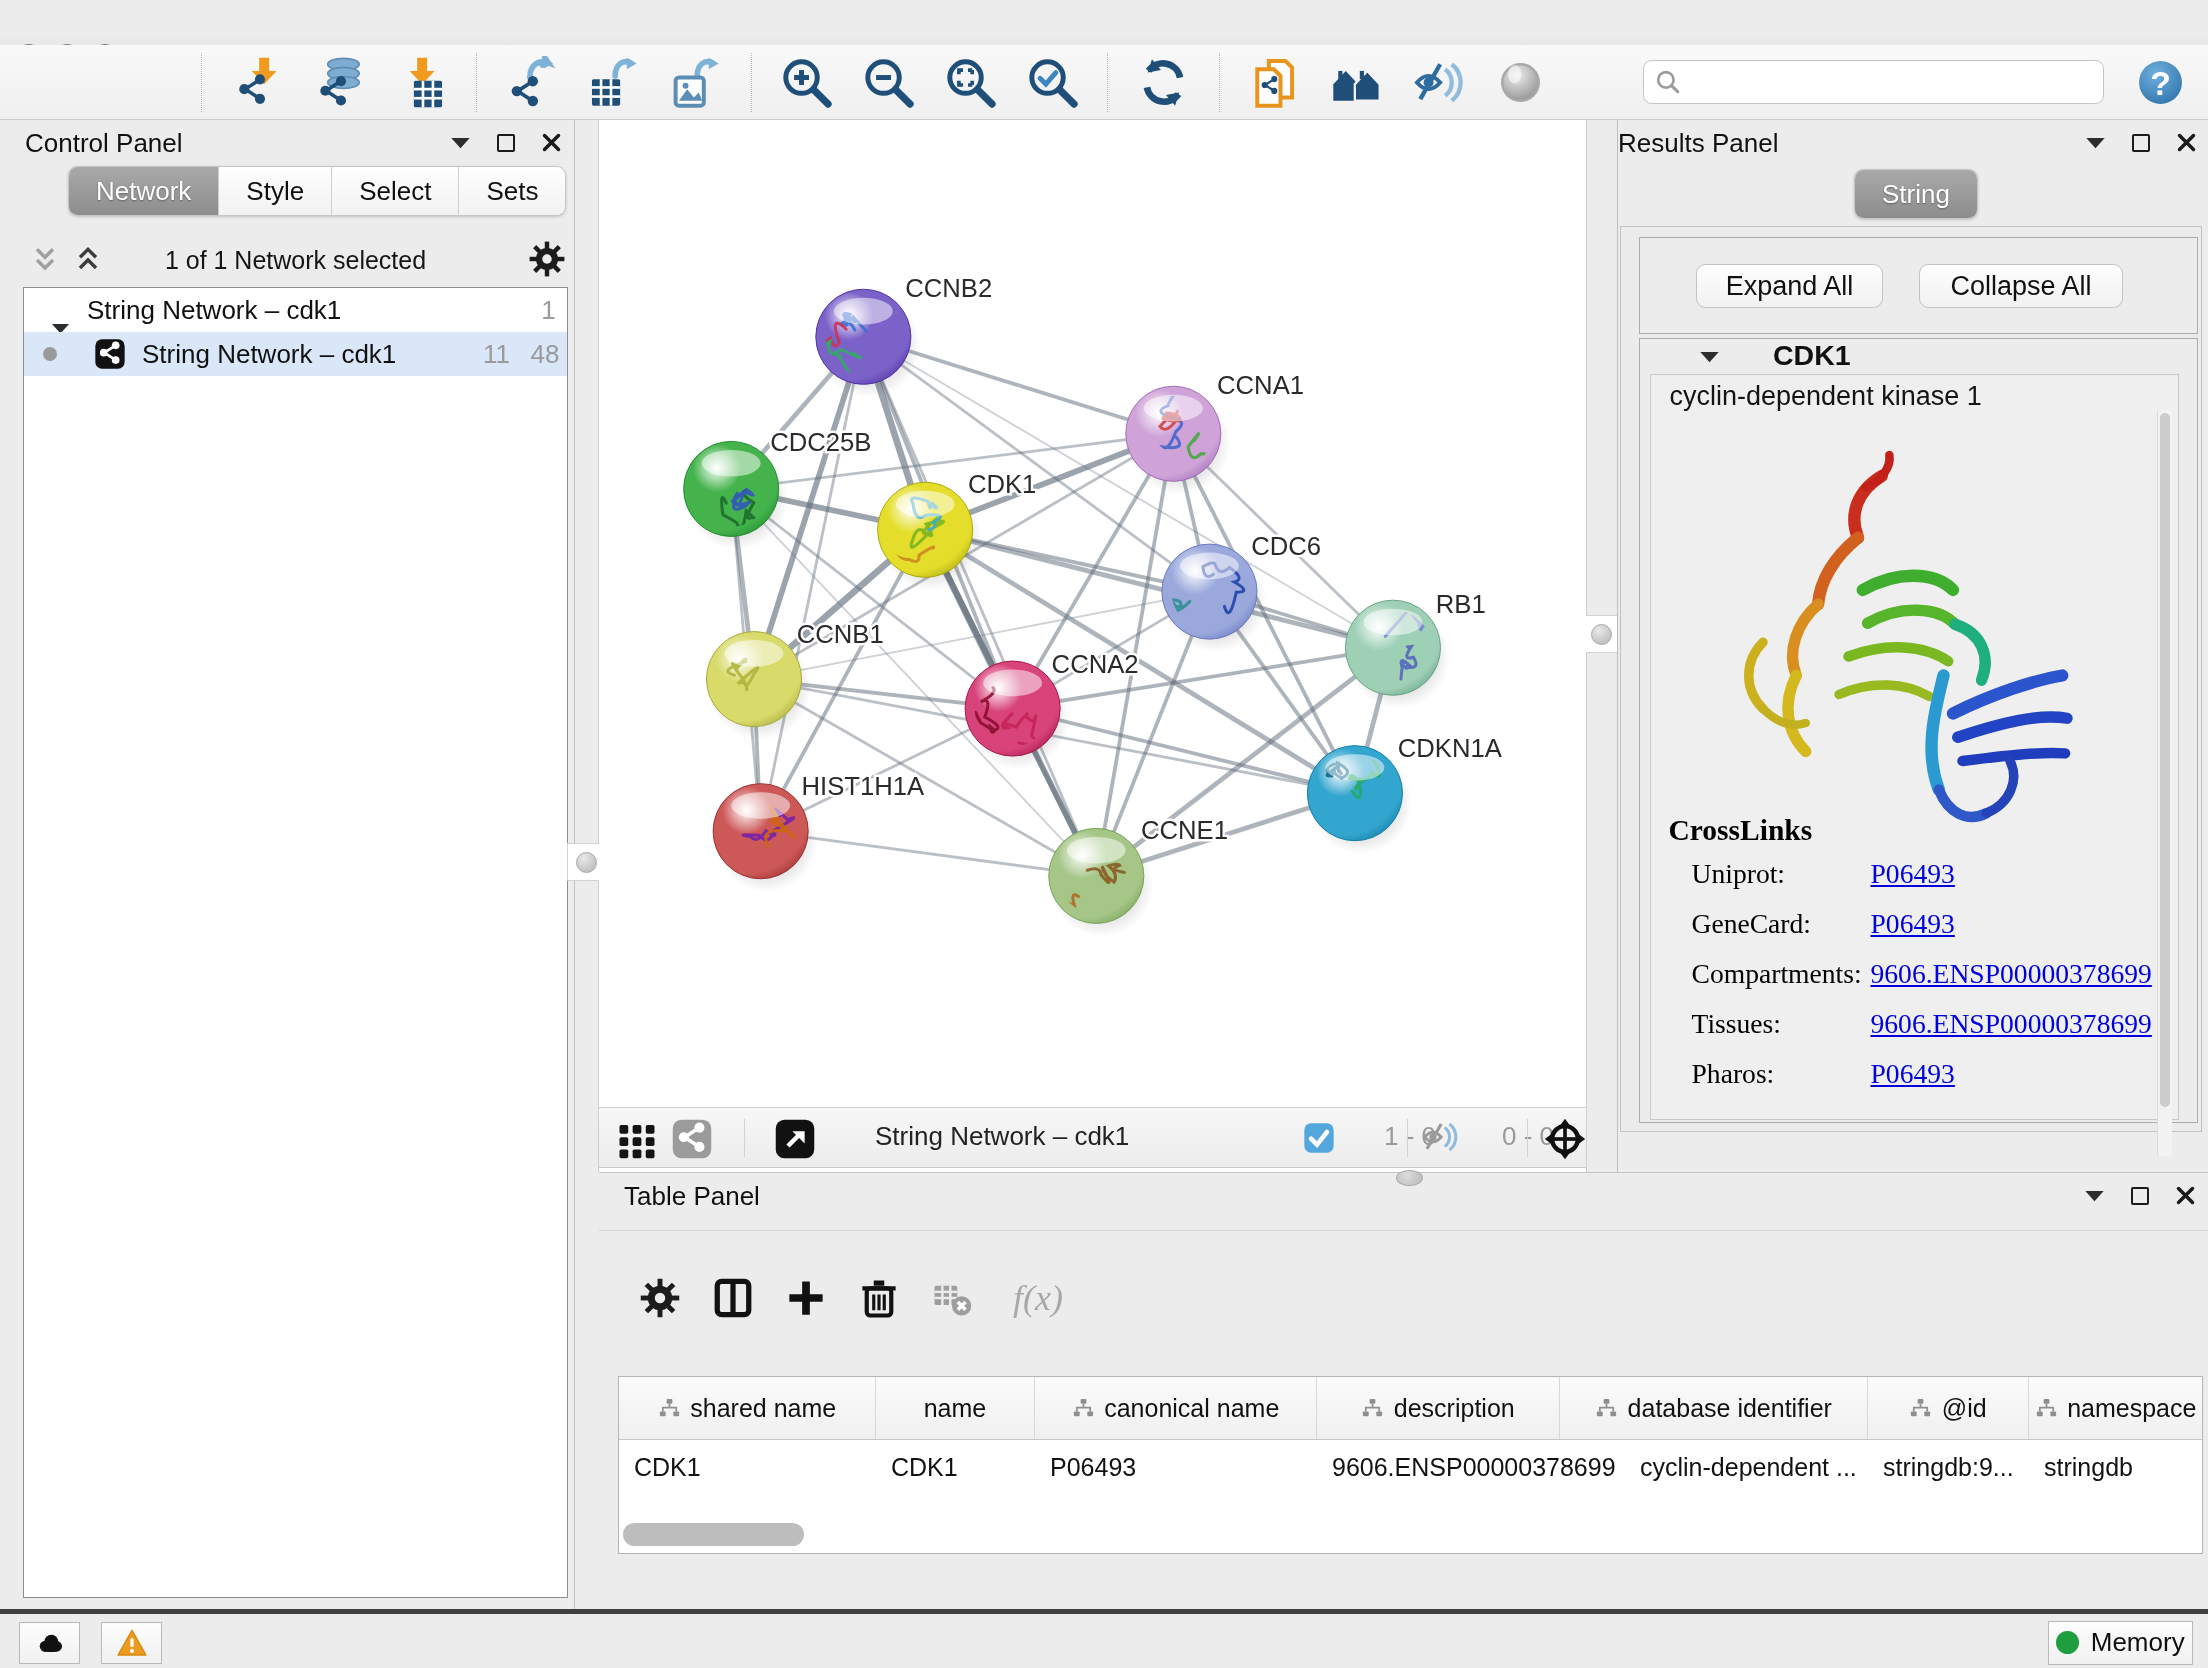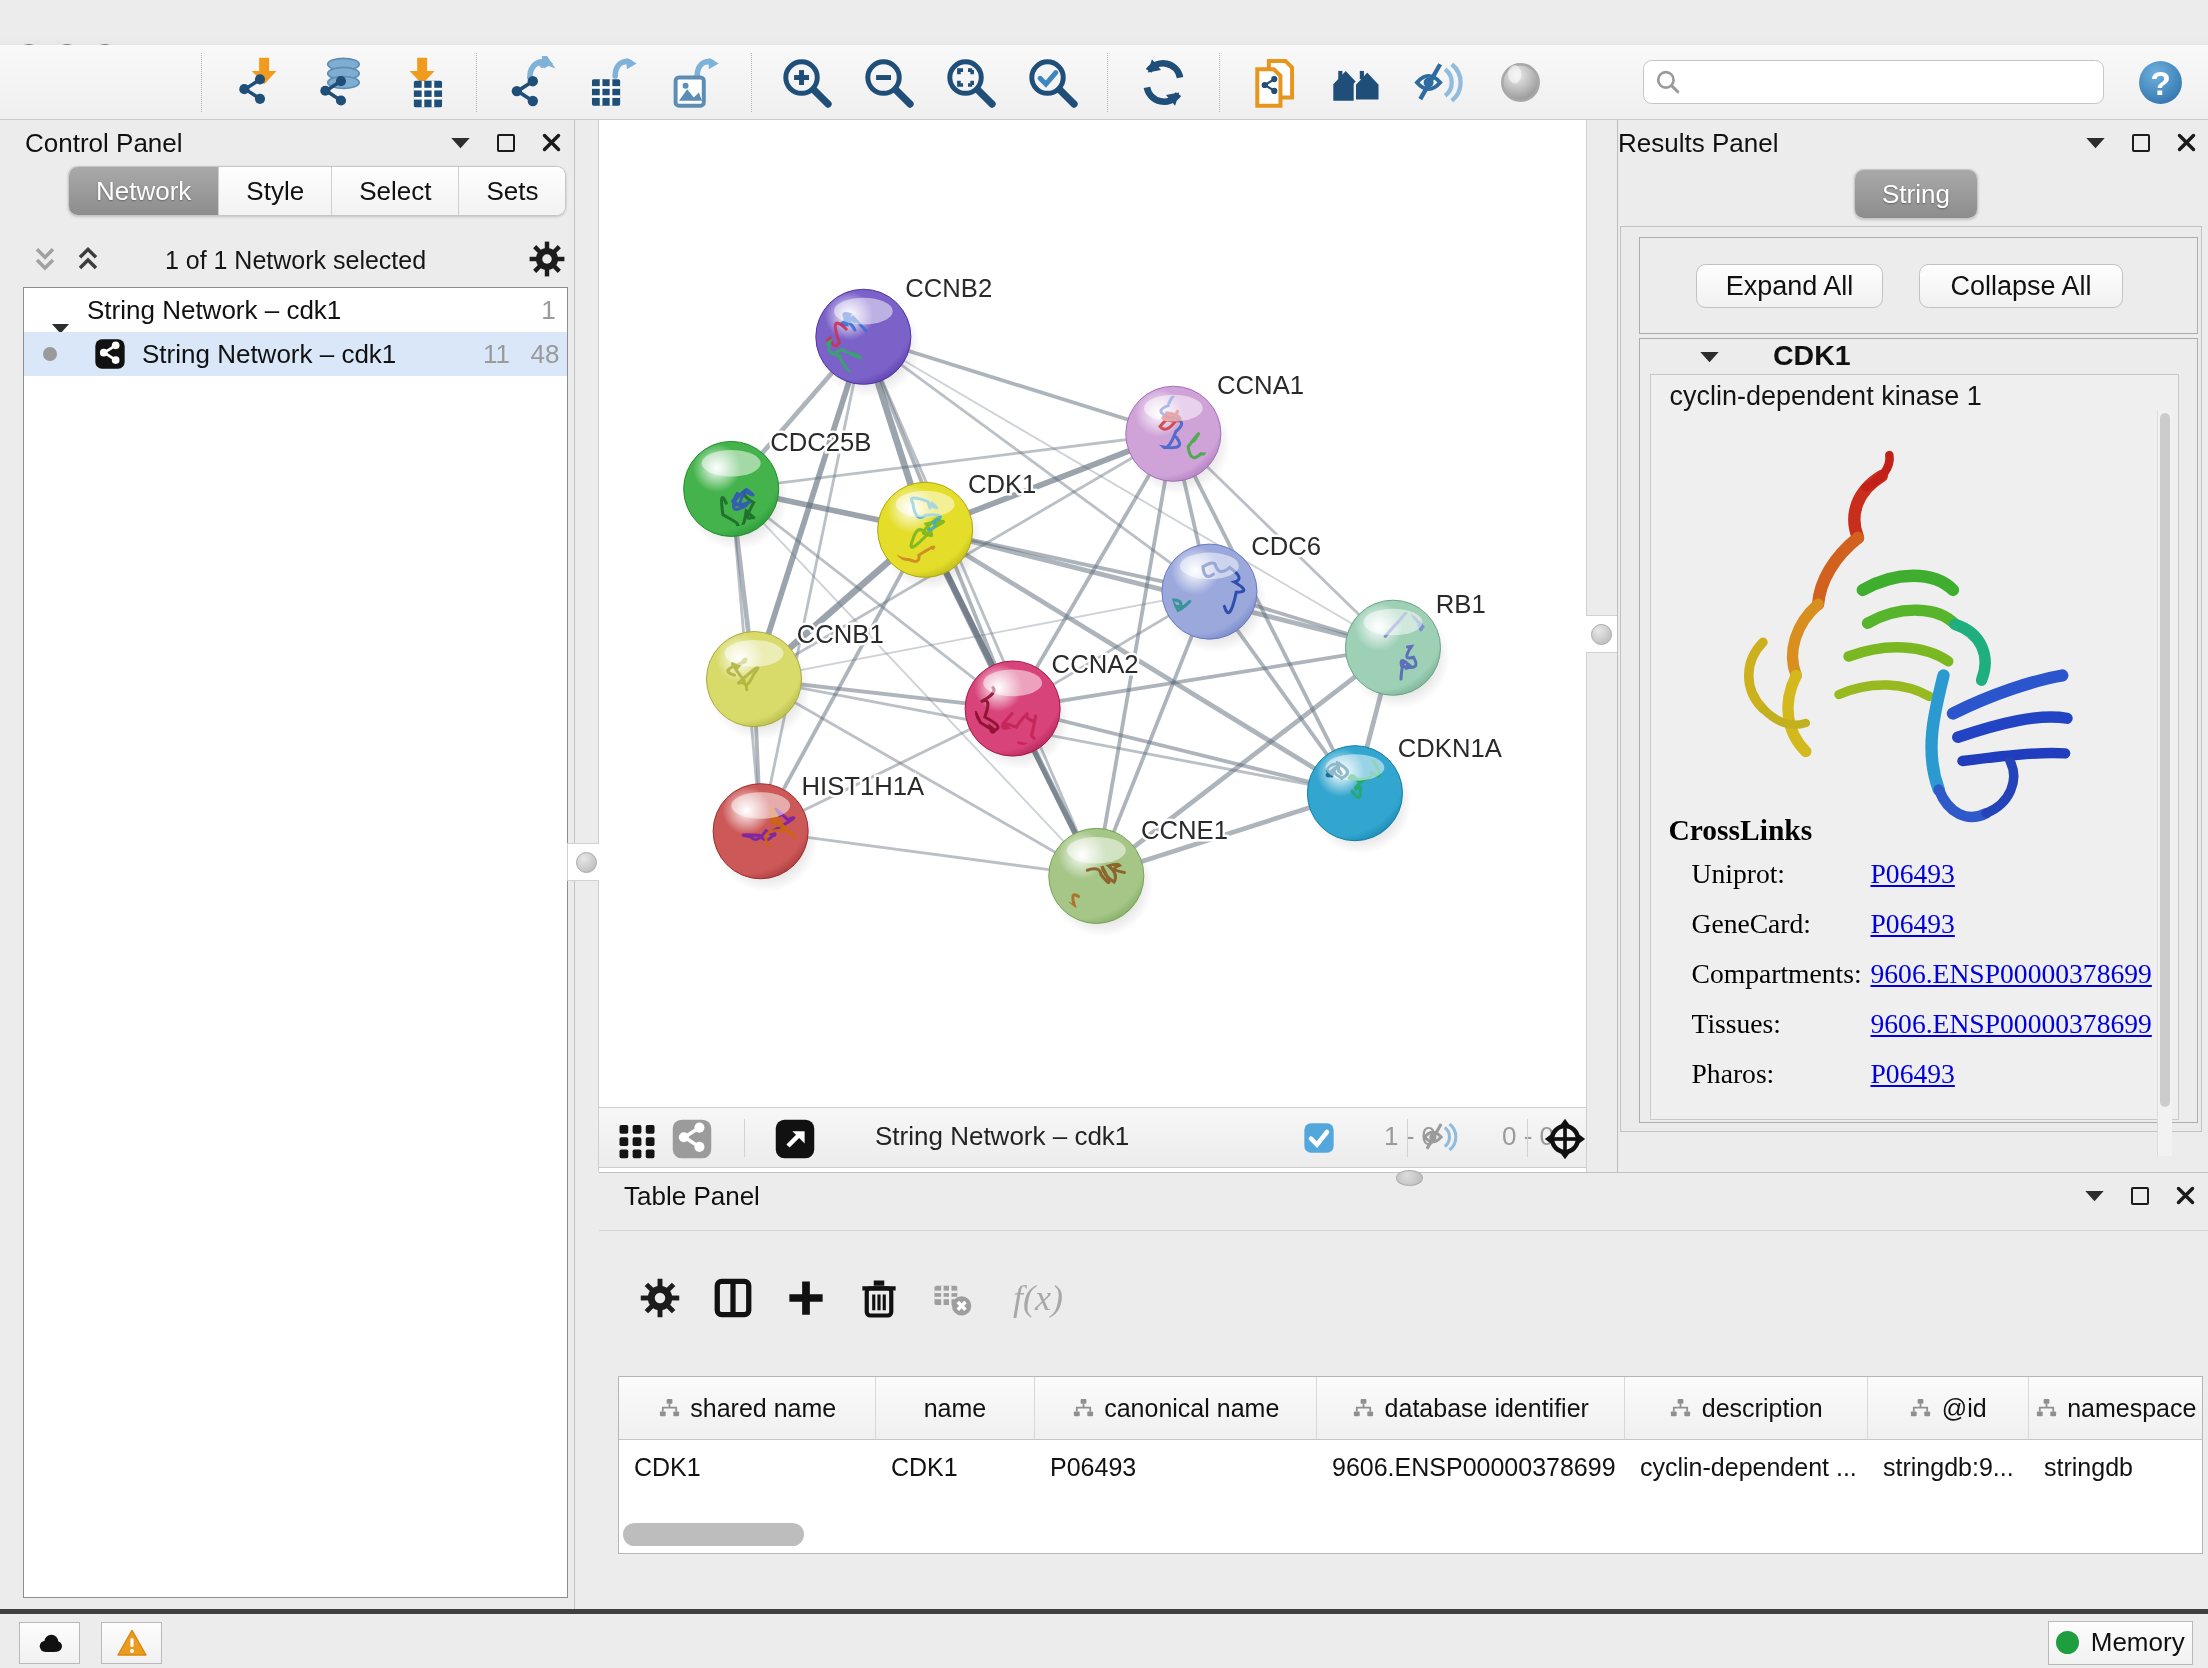--- a/index.html
+++ b/index.html
@@ -983,31 +983,31 @@
           </div>
           <div class="th" style="width: 159px;">
             <span>name</span>
           </div>
           <div class="th" style="width: 282px;">
             <svg viewBox="0 0 24 24" width="23" height="23">
               <use href="#sym-org"></use>
             </svg>
             <span>canonical name</span>
           </div>
+          <div class="th" style="width: 243px;">
+            <svg viewBox="0 0 24 24" width="23" height="23">
+              <use href="#sym-org"></use>
+            </svg>
+            <span>description</span>
+          </div>
           <div class="th" style="width: 308px;">
             <svg viewBox="0 0 24 24" width="23" height="23">
               <use href="#sym-org"></use>
             </svg>
             <span>database identifier</span>
-          </div>
-          <div class="th" style="width: 243px;">
-            <svg viewBox="0 0 24 24" width="23" height="23">
-              <use href="#sym-org"></use>
-            </svg>
-            <span>description</span>
           </div>
           <div class="th" style="width: 161px;">
             <svg viewBox="0 0 24 24" width="23" height="23">
               <use href="#sym-org"></use>
             </svg>
             <span>@id</span>
           </div>
           <div class="th" style="width: 174px;">
             <svg viewBox="0 0 24 24" width="23" height="23">
               <use href="#sym-org"></use>

